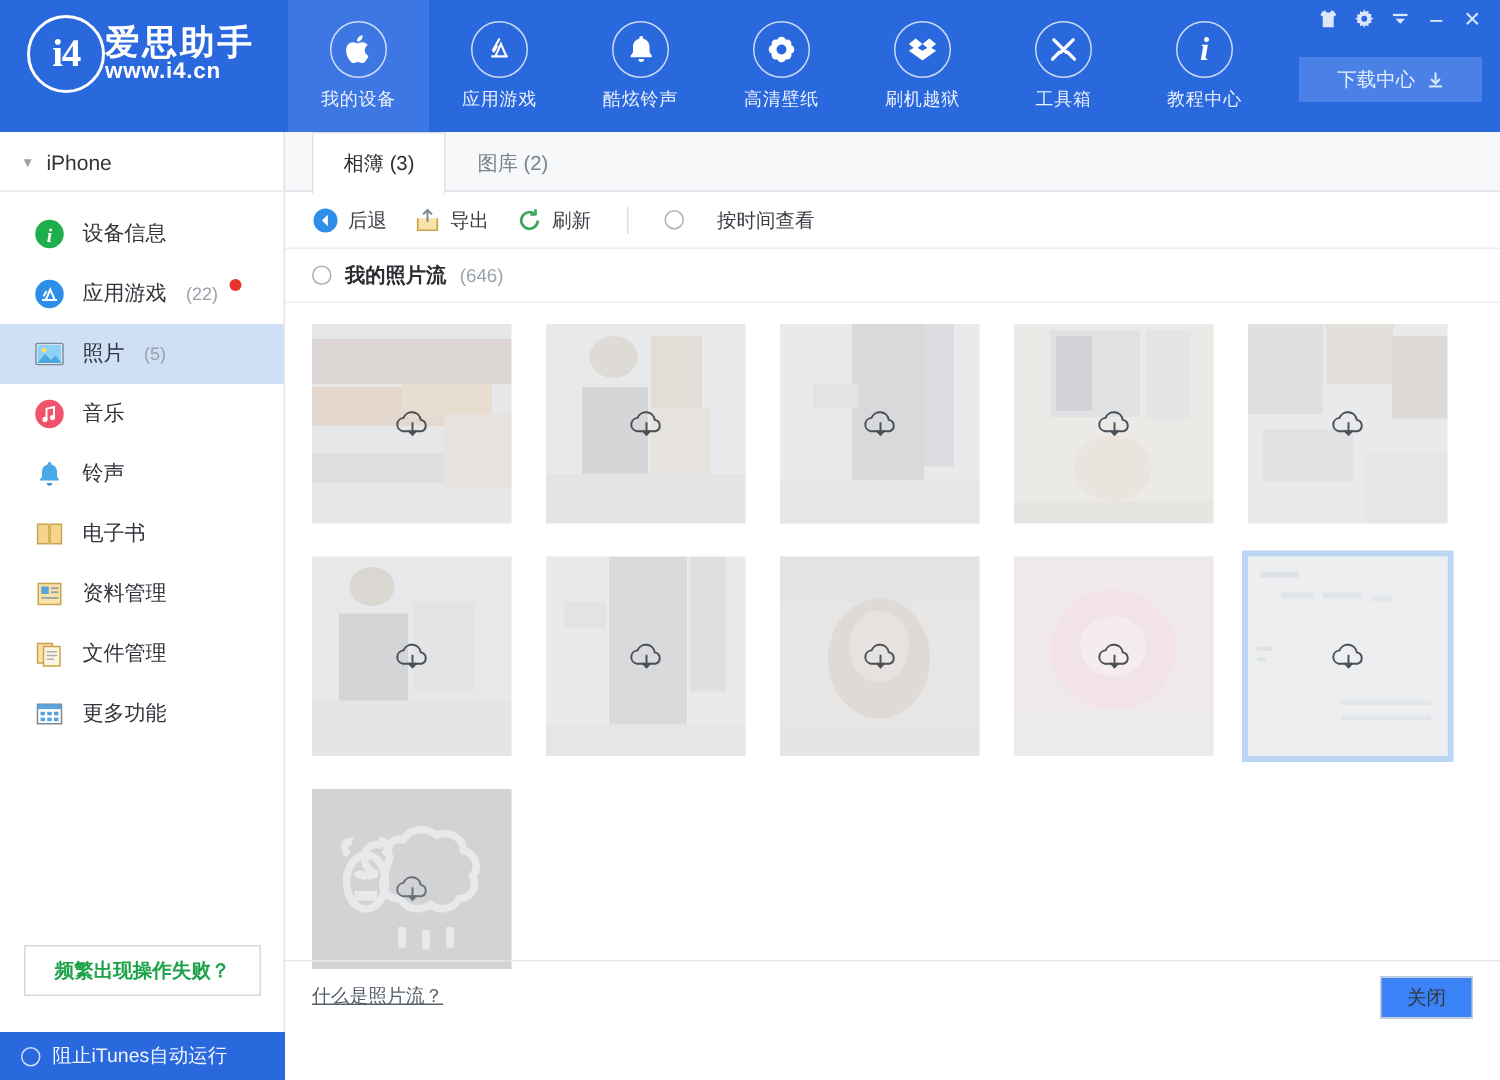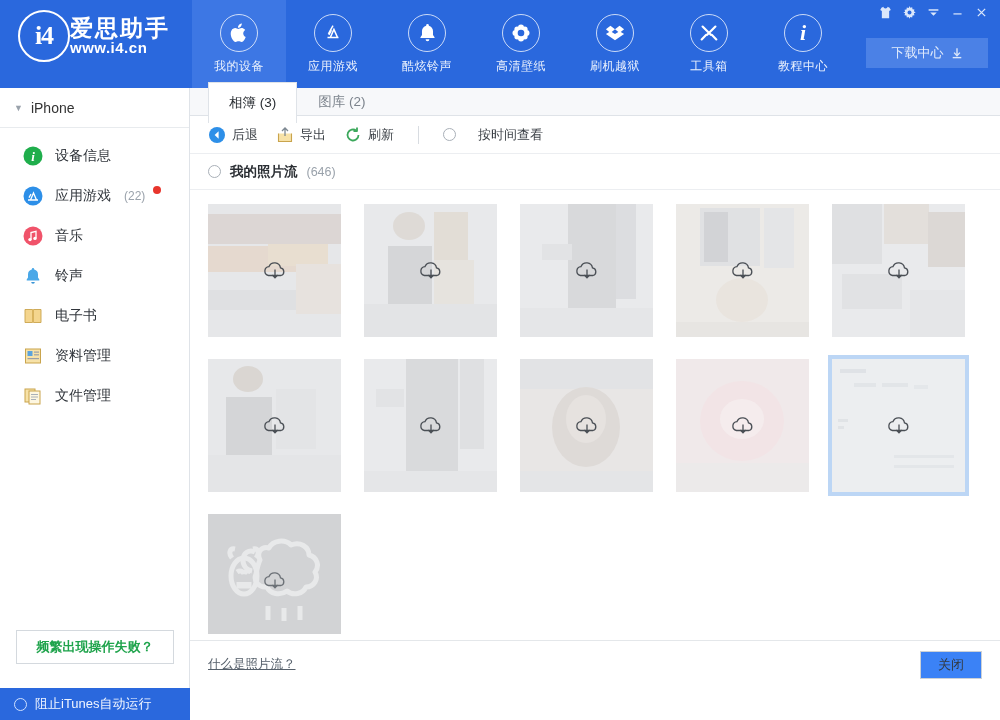--- a/index.html
+++ b/index.html
@@ -117,22 +117,22 @@
     border: 1.5px solid #cfe0ff; flex: none;
   }
   .itunes-label { color: #f0f5ff; font-size: 13px; }
 
   
   .main {
     position: absolute; left: 190px; top: 88px;
     width: 810px; height: 600px; background: #fff;
   }
   .tabs {
-    height: 28px; border-bottom: 1px solid #dfe3e8;
-    display: flex; align-items: center; padding-left: 18px;
+    height: 40px; border-bottom: 1px solid #dfe3e8;
+    display: flex; align-items: flex-start; padding-left: 18px;
     background: #f7f8fa;
   }
   .tab {
     height: 40px; padding: 0 20px; display: flex; align-items: center;
     font-size: 13.5px; color: #7c838c; cursor: pointer;
     border: 1px solid transparent; border-bottom: none;
   }
   .tab.active {
     background: #fff; color: #2b2f34;
     border-color: #dfe3e8; margin-bottom: -1px; height: 41px;
@@ -374,20 +374,32 @@
           <svg width="22" height="22" viewBox="0 0 22 22">
             <circle cx="11" cy="11" r="9.5" fill="#2d8fe8"></circle>
             <path d="M6 15h10M8.5 15l3-7 3 7M7 12.6l2-3.6" stroke="#fff" stroke-width="1.3" fill="none"></path>
           </svg>
         </span>
         <span class="side-item-label">应用游戏</span>
         <span class="side-item-count">(22)</span>
         <span class="badge-dot"></span>
       </div>
 
+      <div class="side-item active">
+        <span class="si-ico">
+          <svg width="22" height="22" viewBox="0 0 22 22">
+            <rect x="2" y="4" width="18" height="14" rx="1" fill="#fff" stroke="#7d8892" stroke-width="1"></rect>
+            <rect x="3" y="5" width="16" height="12" fill="#8fd0f5"></rect>
+            <circle cx="7.5" cy="8.5" r="1.6" fill="#ffe066"></circle>
+            <path d="M3 17l5-6 4 4 3-3 4 5z" fill="#4ba8e0"></path>
+          </svg>
+        </span>
+        <span class="side-item-label">照片</span>
+        <span class="side-item-count">(5)</span>
+      </div>
 
       <div class="side-item">
         <span class="si-ico">
           <svg width="22" height="22" viewBox="0 0 22 22">
             <circle cx="11" cy="11" r="9.5" fill="#f0536a"></circle>
             <path d="M9 14.5V7.5l5-1.2v7" stroke="#fff" stroke-width="1.3" fill="none"></path>
             <circle cx="8" cy="14.6" r="1.7" fill="#fff"></circle>
             <circle cx="13" cy="13.4" r="1.7" fill="#fff"></circle>
           </svg>
         </span>
@@ -435,20 +447,35 @@
             <rect x="3" y="4" width="10" height="13" fill="#f7e2a8" stroke="#c9a44d" stroke-width="1"></rect>
             <rect x="7" y="6" width="11" height="13" fill="#fdf6e0" stroke="#c9a44d" stroke-width="1"></rect>
             <rect x="9" y="9" width="7" height="1" fill="#a9b0b8"></rect>
             <rect x="9" y="11.5" width="7" height="1" fill="#a9b0b8"></rect>
             <rect x="9" y="14" width="5" height="1" fill="#a9b0b8"></rect>
           </svg>
         </span>
         <span class="side-item-label">文件管理</span>
       </div>
 
+      <div class="side-item">
+        <span class="si-ico">
+          <svg width="22" height="22" viewBox="0 0 22 22">
+            <rect x="3" y="4.5" width="16" height="13" fill="#fff" stroke="#7d8892" stroke-width="1"></rect>
+            <rect x="3" y="4.5" width="16" height="3.2" fill="#5ba3dd"></rect>
+            <rect x="5" y="9.5" width="3" height="2.4" fill="#5ba3dd"></rect>
+            <rect x="9.5" y="9.5" width="3" height="2.4" fill="#5ba3dd"></rect>
+            <rect x="14" y="9.5" width="3" height="2.4" fill="#5ba3dd"></rect>
+            <rect x="5" y="13.4" width="3" height="2.4" fill="#5ba3dd"></rect>
+            <rect x="9.5" y="13.4" width="3" height="2.4" fill="#5ba3dd"></rect>
+            <rect x="14" y="13.4" width="3" height="2.4" fill="#5ba3dd"></rect>
+          </svg>
+        </span>
+        <span class="side-item-label">更多功能</span>
+      </div>
     </div>
 
     <div class="help-btn">频繁出现操作失败？</div>
   </div>
 
   <div class="itunes-bar">
     <span class="radio-o"></span>
     <span class="itunes-label">阻止iTunes自动运行</span>
   </div>
 

